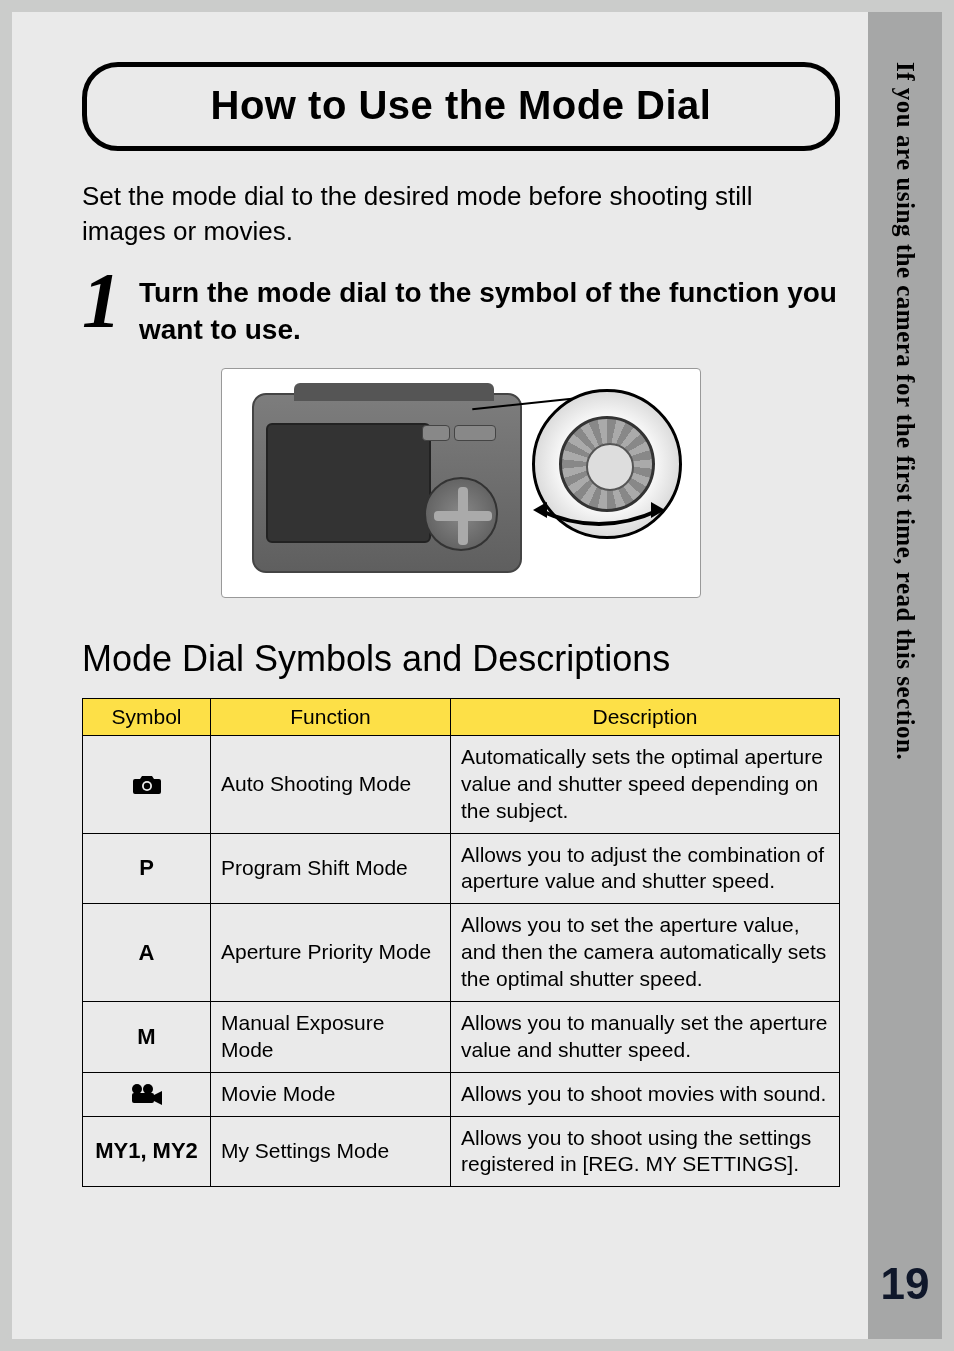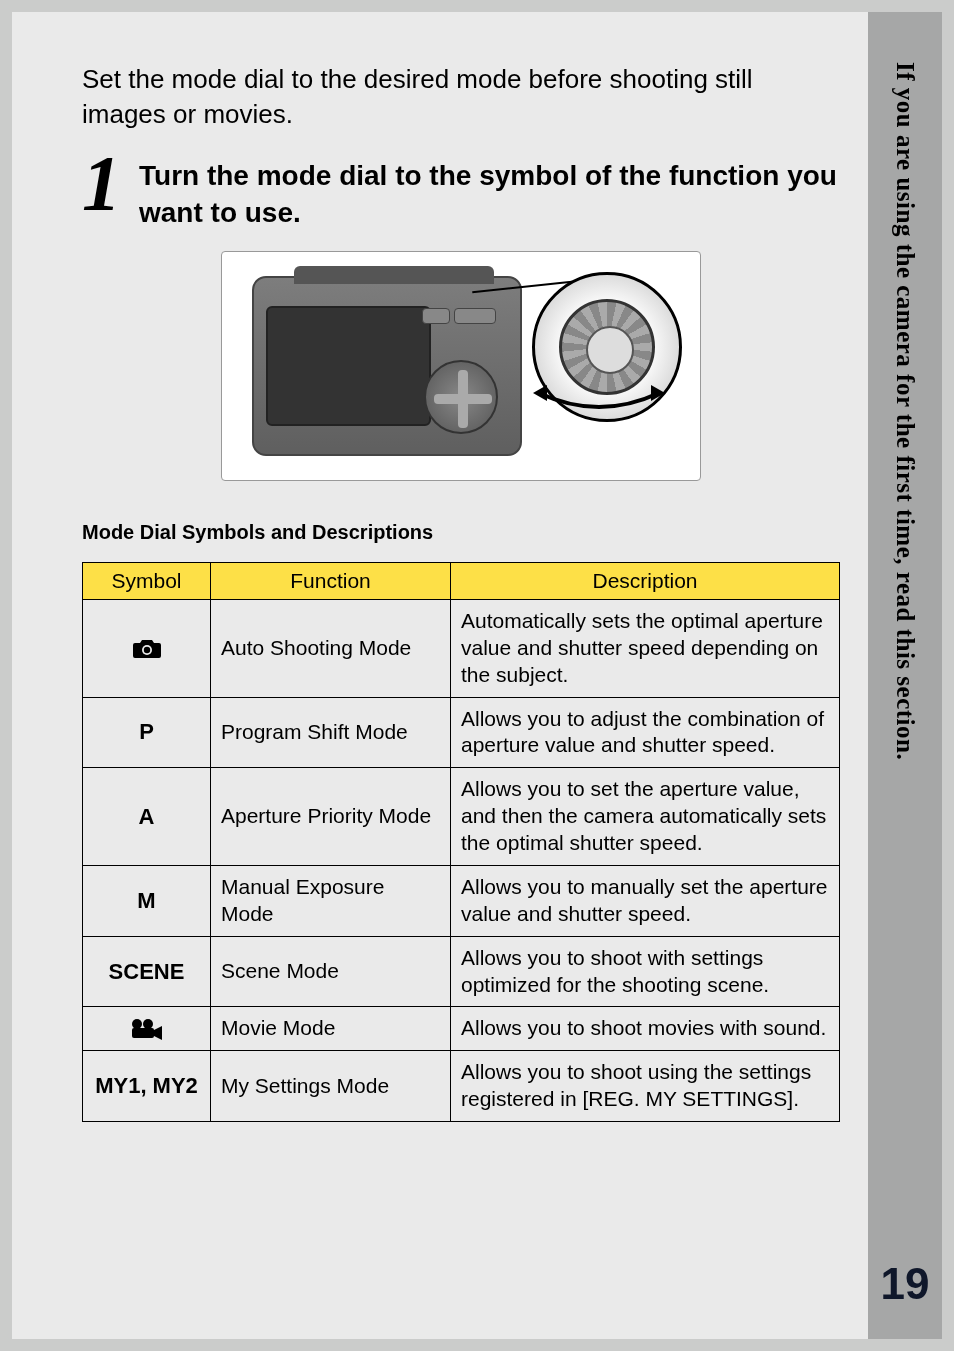--- a/index.html
+++ b/index.html
@@ -159,22 +159,22 @@
     position: absolute; right: 10px; bottom: 6px;
     width: 140px; height: 40px;
   }
   .dial-arrows svg { width: 100%; height: 100%; }
   .lead-line {
     position: absolute; left: 250px; top: 34px; width: 100px; height: 2px;
     background: #000; transform: rotate(-6deg);
   }
 
   .subheading {
-    font-weight: bold;
-    font-size: 20px;
+    font-weight: normal;
+    font-size: 36px;
     margin: 6px 0 18px 0;
   }
 
   table.modes {
     width: 100%;
     border-collapse: collapse;
     font-size: 21px;
   }
   table.modes th {
     background: #fde047;
@@ -202,20 +202,23 @@
 </head>
 <body>
 
 <div class="side-tab">
   <div class="side-tab-text">If you are using the camera for the first time, read this section.</div>
   <div class="page-number">19</div>
 </div>
 
 <div class="page-inner">
 
+  <div class="title-pill">
+    <h1>How to Use the Mode Dial</h1>
+  </div>
 
   <p class="intro">Set the mode dial to the desired mode before shooting still images or movies.</p>
 
   <div class="step">
     <div class="step-num">1</div>
     <div class="step-text">Turn the mode dial to the symbol of the function you want to use.</div>
   </div>
 
   <div class="figure-box">
     <div class="cam-body">
@@ -269,25 +272,20 @@
           <td class="sym">A</td>
           <td class="func">Aperture Priority Mode</td>
           <td>Allows you to set the aperture value, and then the camera automatically sets the optimal shutter speed.</td>
         </tr>
         <tr>
           <td class="sym">M</td>
           <td class="func">Manual Exposure Mode</td>
           <td>Allows you to manually set the aperture value and shutter speed.</td>
         </tr>
         <tr>
-          <td class="sym">SCENE</td>
-          <td class="func">Scene Mode</td>
-          <td>Allows you to shoot with settings optimized for the shooting scene.</td>
-        </tr>
-        <tr>
           <td class="sym"><span class="icon-movie"><svg width="34" height="22" viewBox="0 0 34 22">
                 <circle cx="7" cy="6" r="5" fill="#000"></circle>
                 <circle cx="18" cy="6" r="5" fill="#000"></circle>
                 <rect x="2" y="10" width="22" height="10" rx="2" fill="#000"></rect>
                 <path d="M24 12 l8 -4 v14 l-8 -4 z" fill="#000"></path>
               </svg></span></td>
           <td class="func">Movie Mode</td>
           <td>Allows you to shoot movies with sound.</td>
         </tr>
         <tr>

